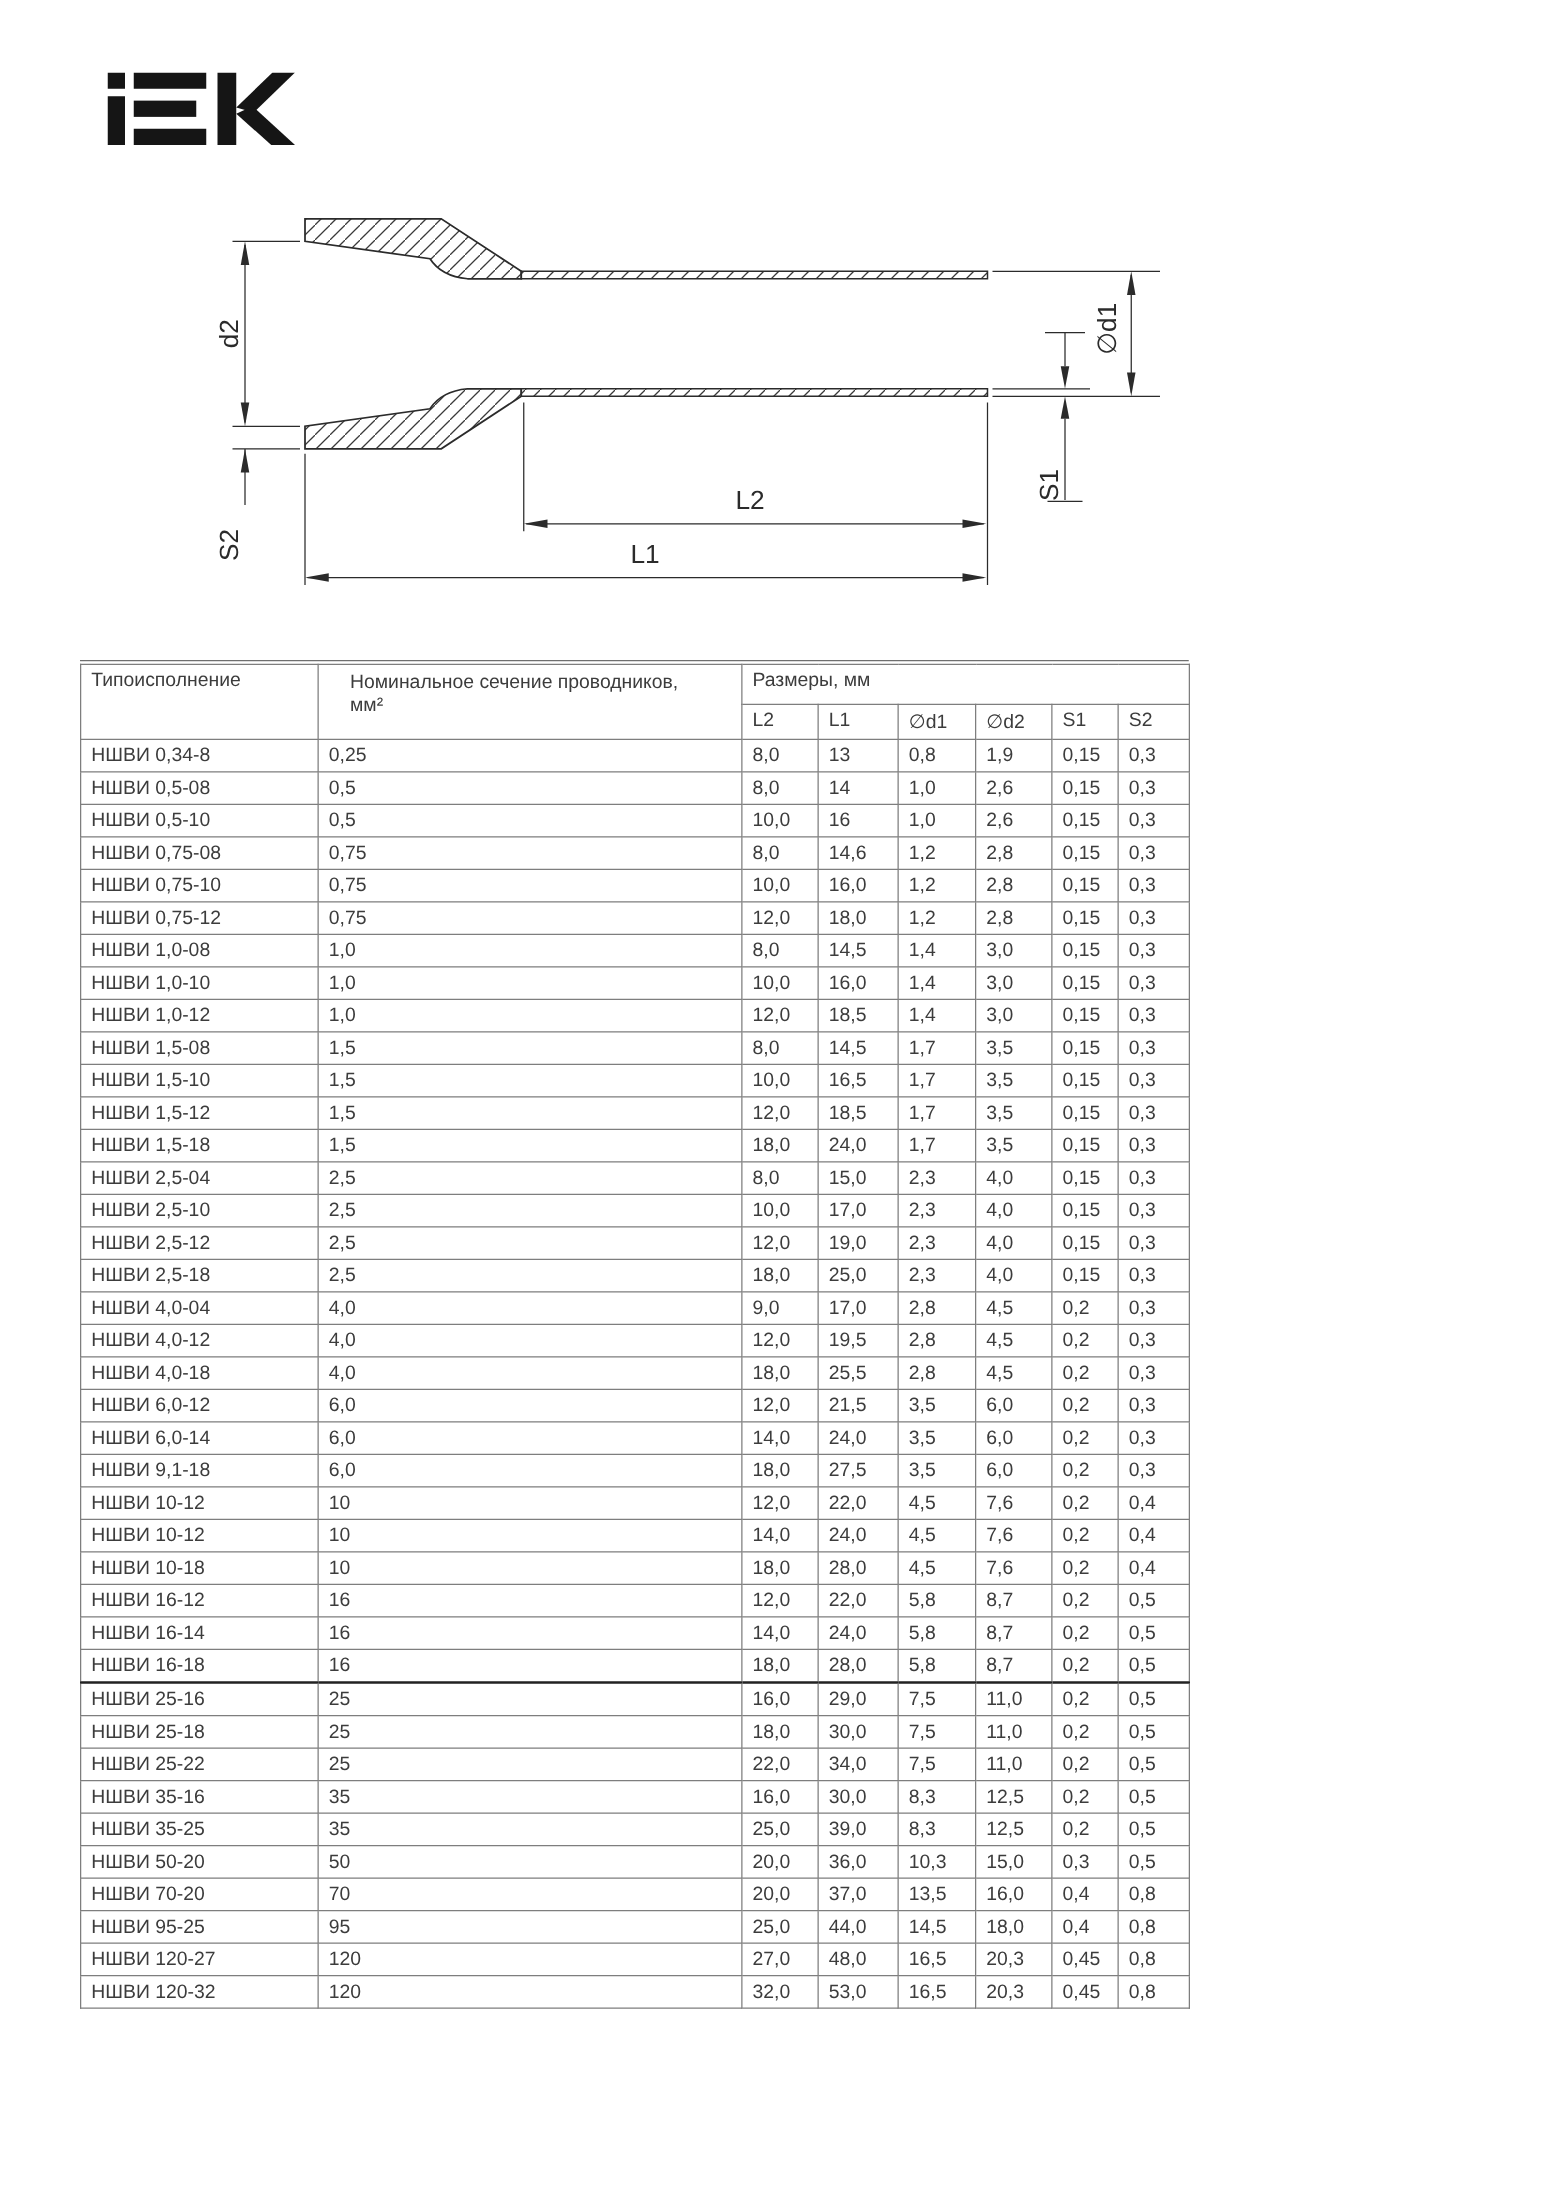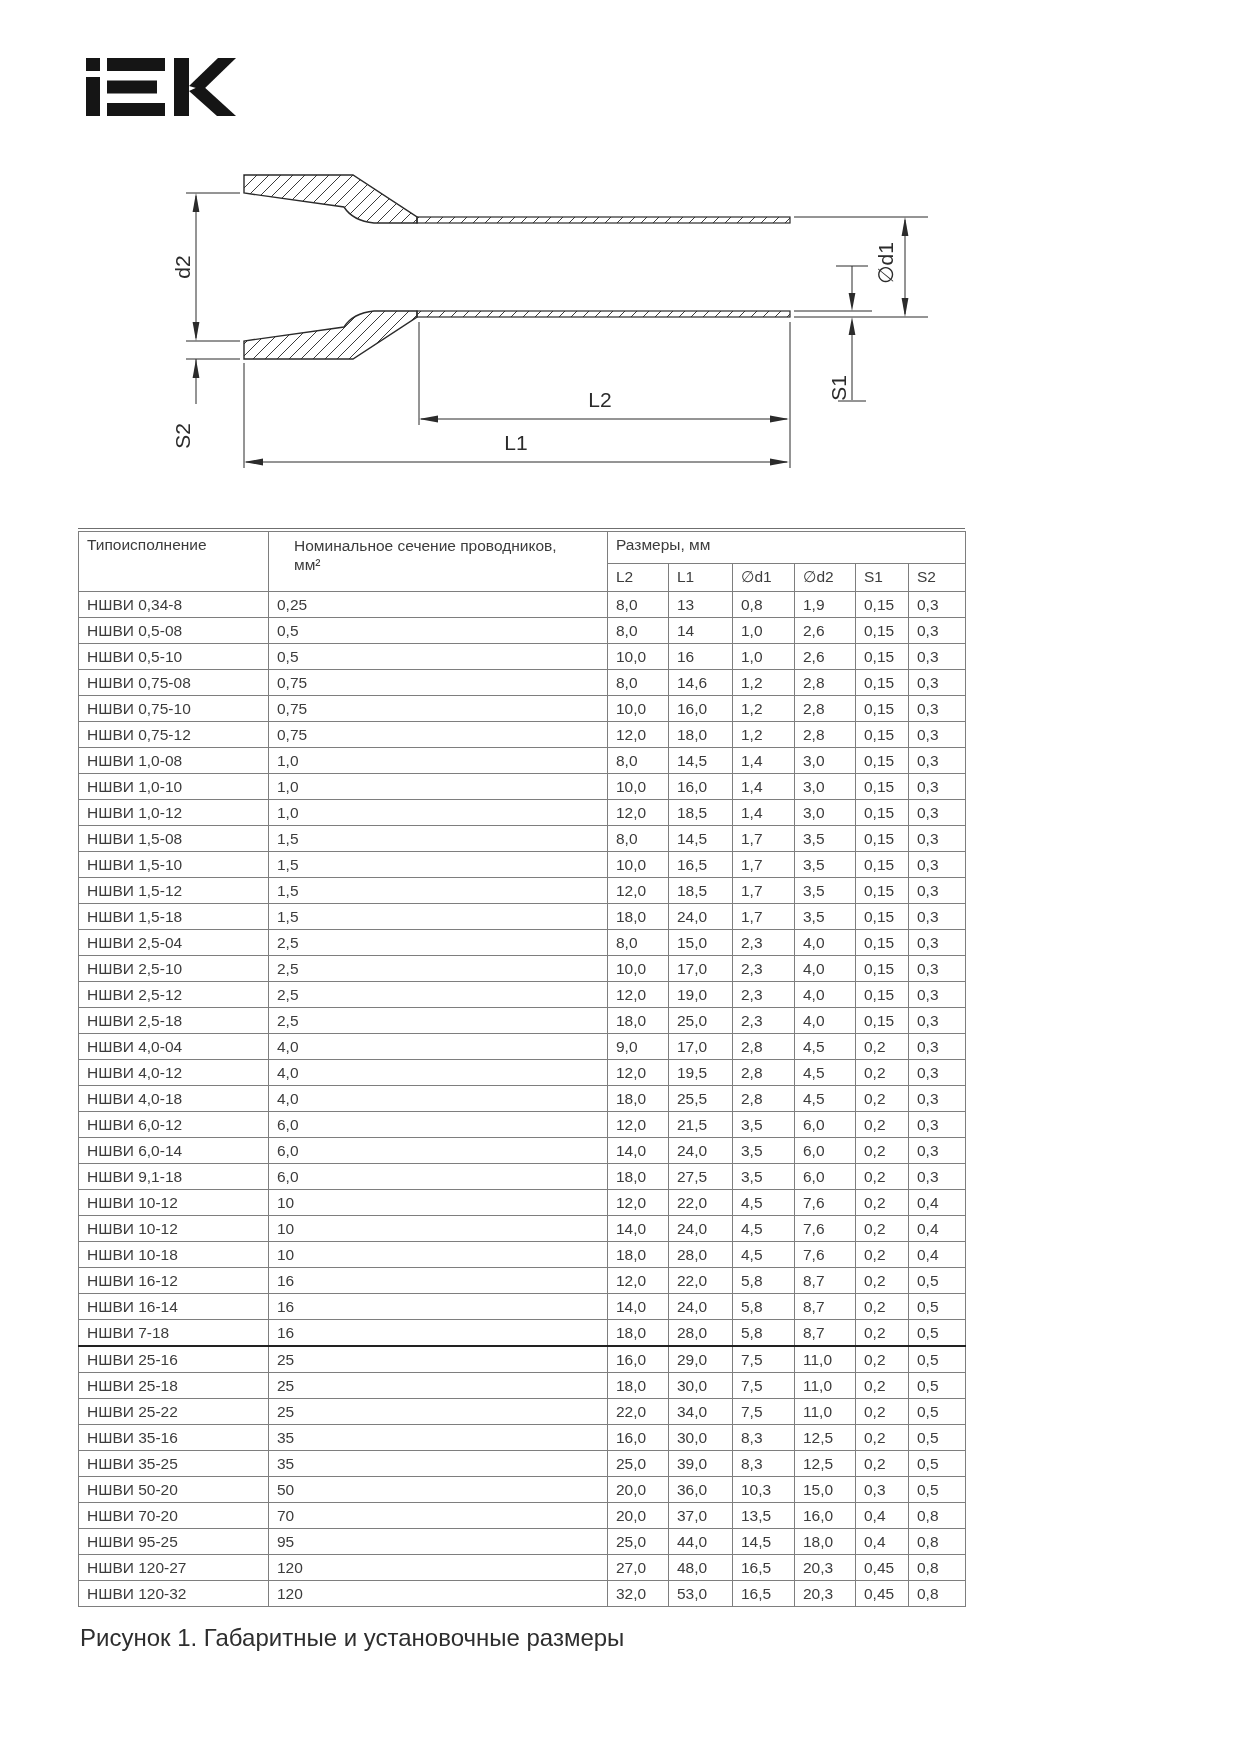--- a/index.html
+++ b/index.html
@@ -15,21 +15,21 @@
   
   .logo{position:absolute;left:86px;top:58px;}
   
   .drawing{position:absolute;left:150px;top:130px;}
   .drawing text{
     font-family:"Liberation Sans","DejaVu Sans",sans-serif;
     font-size:21px;fill:#2b2b2b;
   }
   
   .table-wrap{
-    position:absolute;left:78px;top:528px;width:887px;
+    position:absolute;left:64px;top:528px;width:887px;
     border-top:1px solid #6f6f6f;padding-top:2px;
   }
   table.dim{
     border-collapse:collapse;table-layout:fixed;width:887px;
     font-size:15.5px;color:#3c3c3c;
   }
   table.dim th,table.dim td{
     border:1px solid #7e7e7e;
     font-weight:normal;text-align:left;
     padding:1px 8px;
@@ -429,21 +429,21 @@
             <td>НШВИ 16-14</td>
             <td>16</td>
             <td>14,0</td>
             <td>24,0</td>
             <td>5,8</td>
             <td>8,7</td>
             <td>0,2</td>
             <td>0,5</td>
           </tr>
           <tr>
-            <td>НШВИ 7-18</td>
+            <td>НШВИ 16-18</td>
             <td>16</td>
             <td>18,0</td>
             <td>28,0</td>
             <td>5,8</td>
             <td>8,7</td>
             <td>0,2</td>
             <td>0,5</td>
           </tr>
           <tr>
             <td>НШВИ 25-16</td>
@@ -542,15 +542,14 @@
             <td>53,0</td>
             <td>16,5</td>
             <td>20,3</td>
             <td>0,45</td>
             <td>0,8</td>
           </tr>
         </tbody>
     </table>
   </div>
 
-  <div class="caption">Рисунок 1. Габаритные и установочные размеры</div>
 
 </div>
 
 </body></html>

